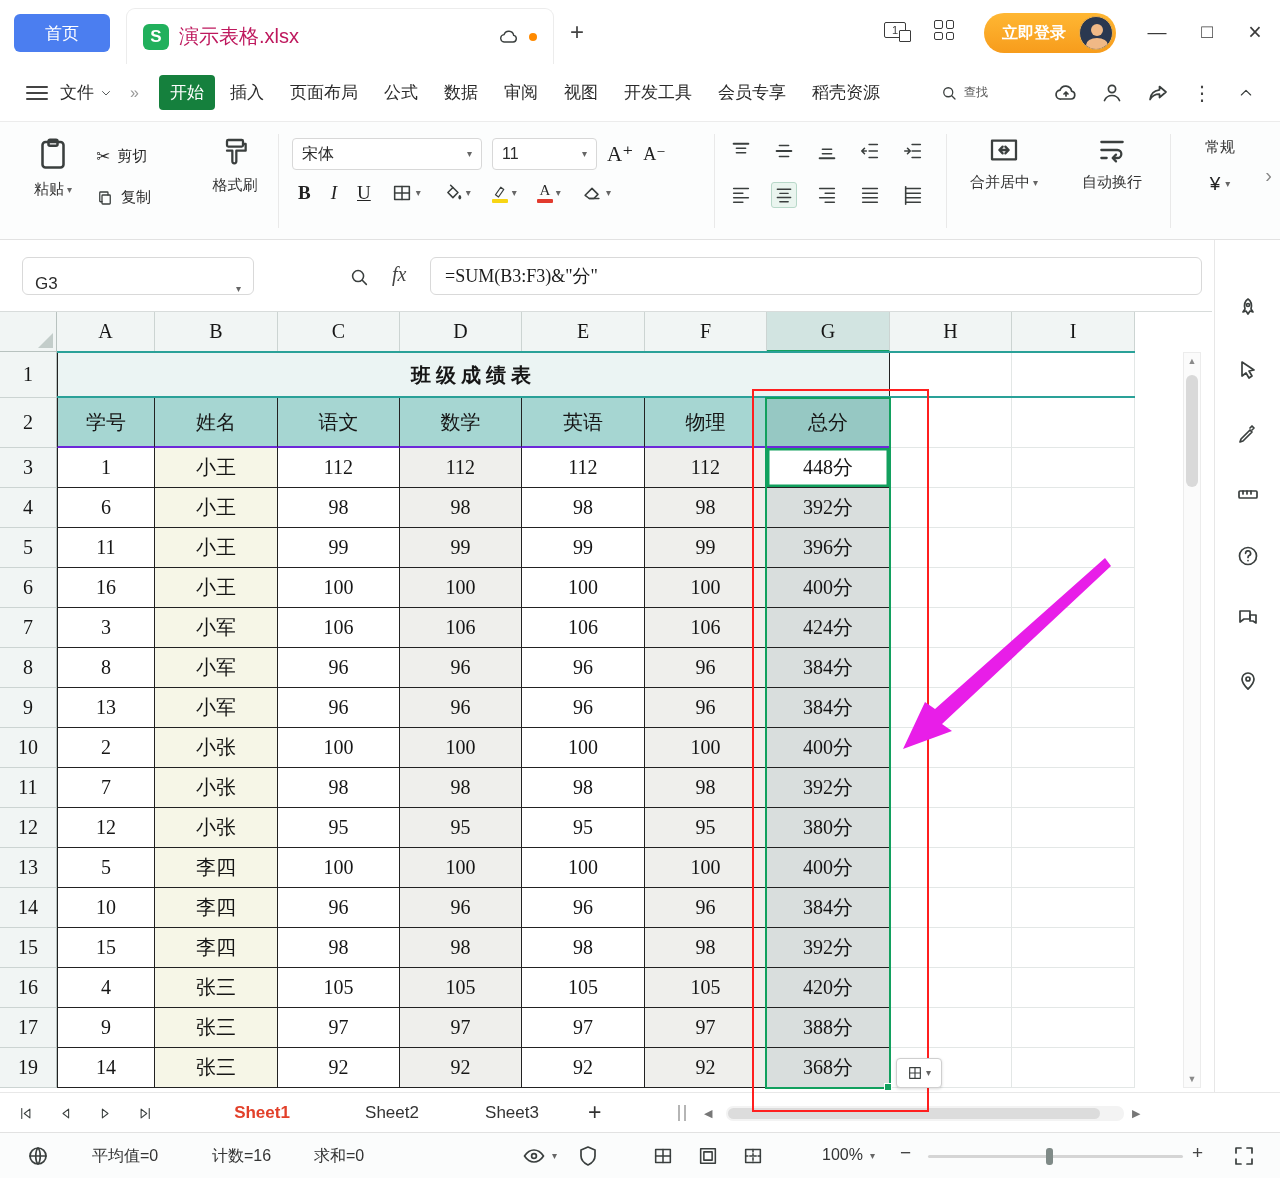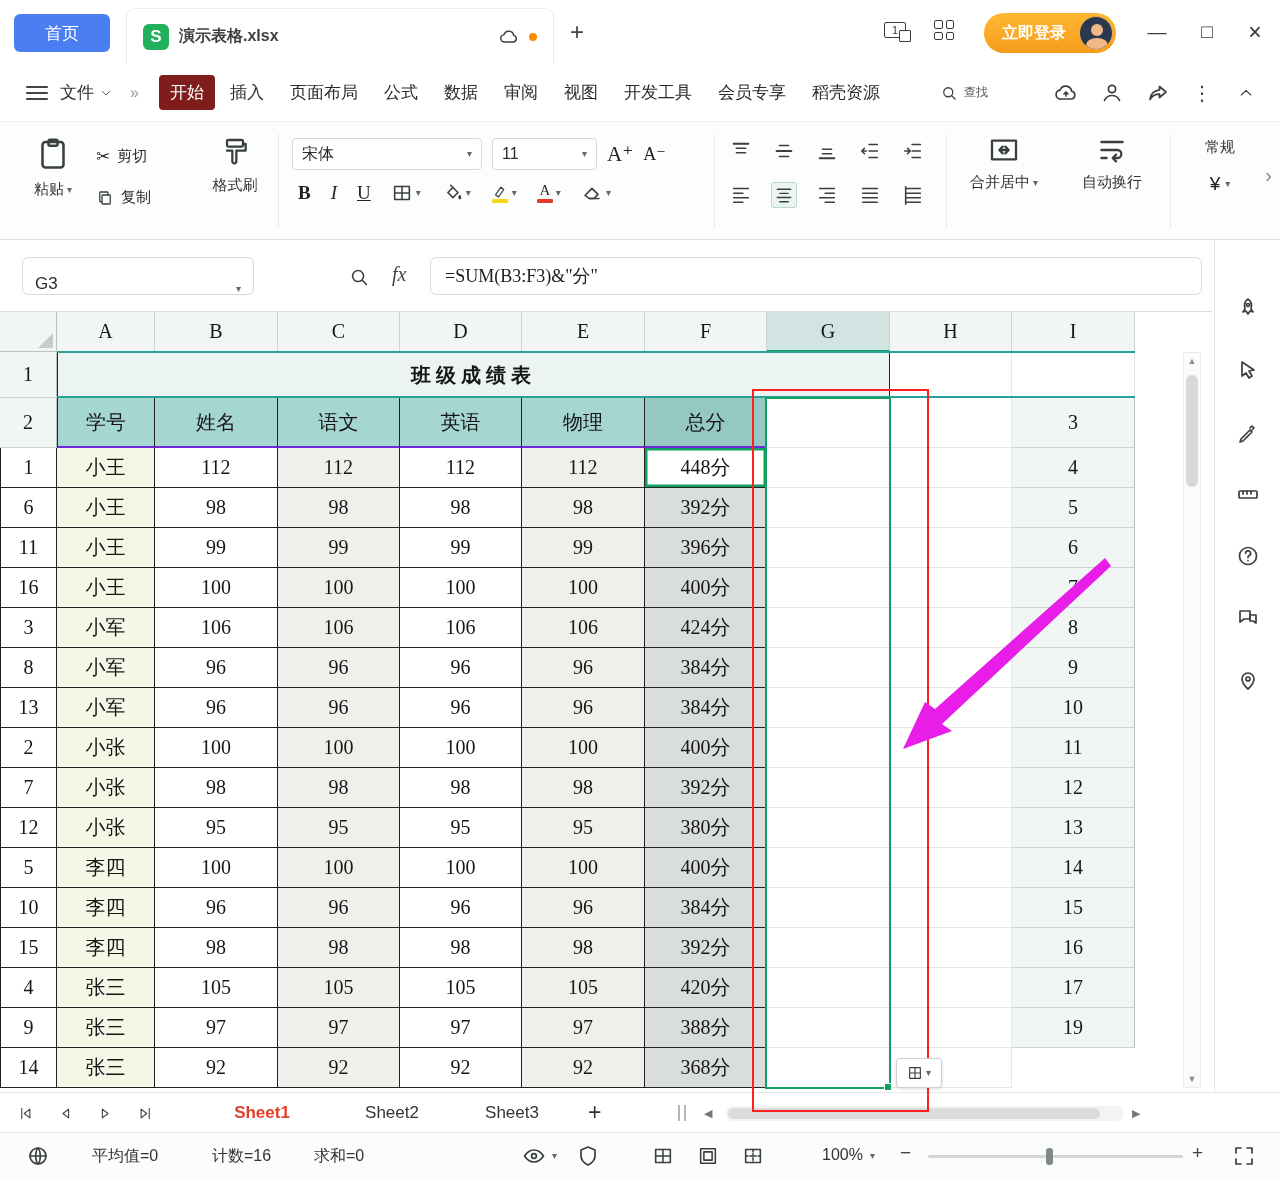--- a/index.html
+++ b/index.html
@@ -11,21 +11,21 @@
 
   
   .titlebar { position:absolute; left:0; top:0; width:100%; height:64px; background:#fff; }
   .home-btn { position:absolute; left:14px; top:14px; width:96px; height:38px; background:#4b7ef0; color:#fff;
               border-radius:6px; display:flex; align-items:center; justify-content:center; font-size:17px; cursor:pointer; }
   .doc-tab { position:absolute; left:126px; top:8px; width:428px; height:56px; background:#fff;
              border:1px solid #ececec; border-bottom:none; border-radius:9px 9px 0 0;
              display:flex; align-items:center; gap:10px; padding:0 16px; }
   .s-logo { width:26px; height:26px; border-radius:6px; background:#21b05c; color:#fff; font-weight:bold;
             display:flex; align-items:center; justify-content:center; font-size:17px; }
-  .tab-title { font-size:16px; color:#404040; flex:1;font-weight:bold; }
+  .tab-title { font-size:20px; color:#be185d; flex:1; }
   .tab-dot { width:8px; height:8px; border-radius:50%; background:#ff8a00; }
   .new-tab { position:absolute; left:570px; top:18px; font-size:24px; color:#444; }
   .win1 { position:absolute; left:884px; top:22px; width:22px; height:16px; border:1.6px solid #3a3a3a; border-radius:2px;
           font-size:11px; color:#3a3a3a; display:flex; align-items:center; justify-content:center; }
   .win1::after { content:""; position:absolute; right:-6px; bottom:-5px; width:10px; height:10px;
                  border:1.6px solid #3a3a3a; background:#fff; border-radius:1px; }
   .grid4 { position:absolute; left:934px; top:20px; width:20px; height:20px; display:grid;
            grid-template-columns:1fr 1fr; gap:3px; }
   .grid4 span { border:1.6px solid #3a3a3a; border-radius:2px; }
   .login-pill { position:absolute; left:984px; top:13px; width:132px; height:40px; border-radius:20px;
@@ -41,21 +41,21 @@
   
   .menubar { position:absolute; left:0; top:64px; width:100%; height:58px; background:#fff;
              border-bottom:1px solid #ececec; display:flex; align-items:center; }
   .hamburger { margin-left:26px; width:22px; }
   .hamburger div { height:2px; background:#444; margin:4px 0; border-radius:2px; }
   .file-label { margin-left:12px; font-size:17px; color:#2b2b2b; }
   .chev-sm { margin-left:6px; }
   .chevrons { margin-left:18px; color:#999; font-size:16px; }
   .menu-tabs { display:flex; align-items:center; gap:4px; margin-left:20px; }
   .menu-tab { font-size:17px; color:#2b2b2b; padding:6px 11px; border-radius:4px; cursor:pointer; white-space:nowrap; }
-  .menu-tab.active { background:#7f1d1d; color:#fff; }
+  .menu-tab.active { background:#15803d; color:#fff; }
   .mb-spacer { flex:1; }
   .search-group { display:flex; align-items:center; gap:6px; color:#555; font-size:12px; margin-right:66px; }
   .mb-ic { width:24px; height:24px; margin-right:22px; cursor:pointer; }
   .mb-kebab { font-size:20px; color:#444; margin-right:26px; cursor:pointer; }
 
   
   .ribbon { position:absolute; left:0; top:122px; width:100%; height:118px; background:#fcfdfd;
             border-bottom:1px solid #e2e2e2; }
   .vdiv { position:absolute; top:12px; height:94px; width:1px; background:#e9e9e9; }
   .grp-label { font-size:15px; color:#333; display:flex; align-items:center; justify-content:center; gap:3px; }
@@ -466,20 +466,21 @@
       <div class="ch">H</div>
       <div class="ch">I</div>
       <div class="rh">1</div>
       <div class="title-cell">班级成绩表</div>
       <div class="empty"></div>
       <div class="empty"></div>
       <div class="rh">2</div>
       <div class="th first">学号</div>
       <div class="th">姓名</div>
       <div class="th">语文</div>
+      <div class="th">数学</div>
       <div class="th">英语</div>
       <div class="th">物理</div>
       <div class="th selbg">总分</div>
       <div class="empty"></div>
       <div class="empty"></div>
       <div class="rh">3</div>
       <div class="td bg-white first">1</div>
       <div class="td bg-cream">小王</div>
       <div class="td bg-white">112</div>
       <div class="td bg-gray">112</div>

